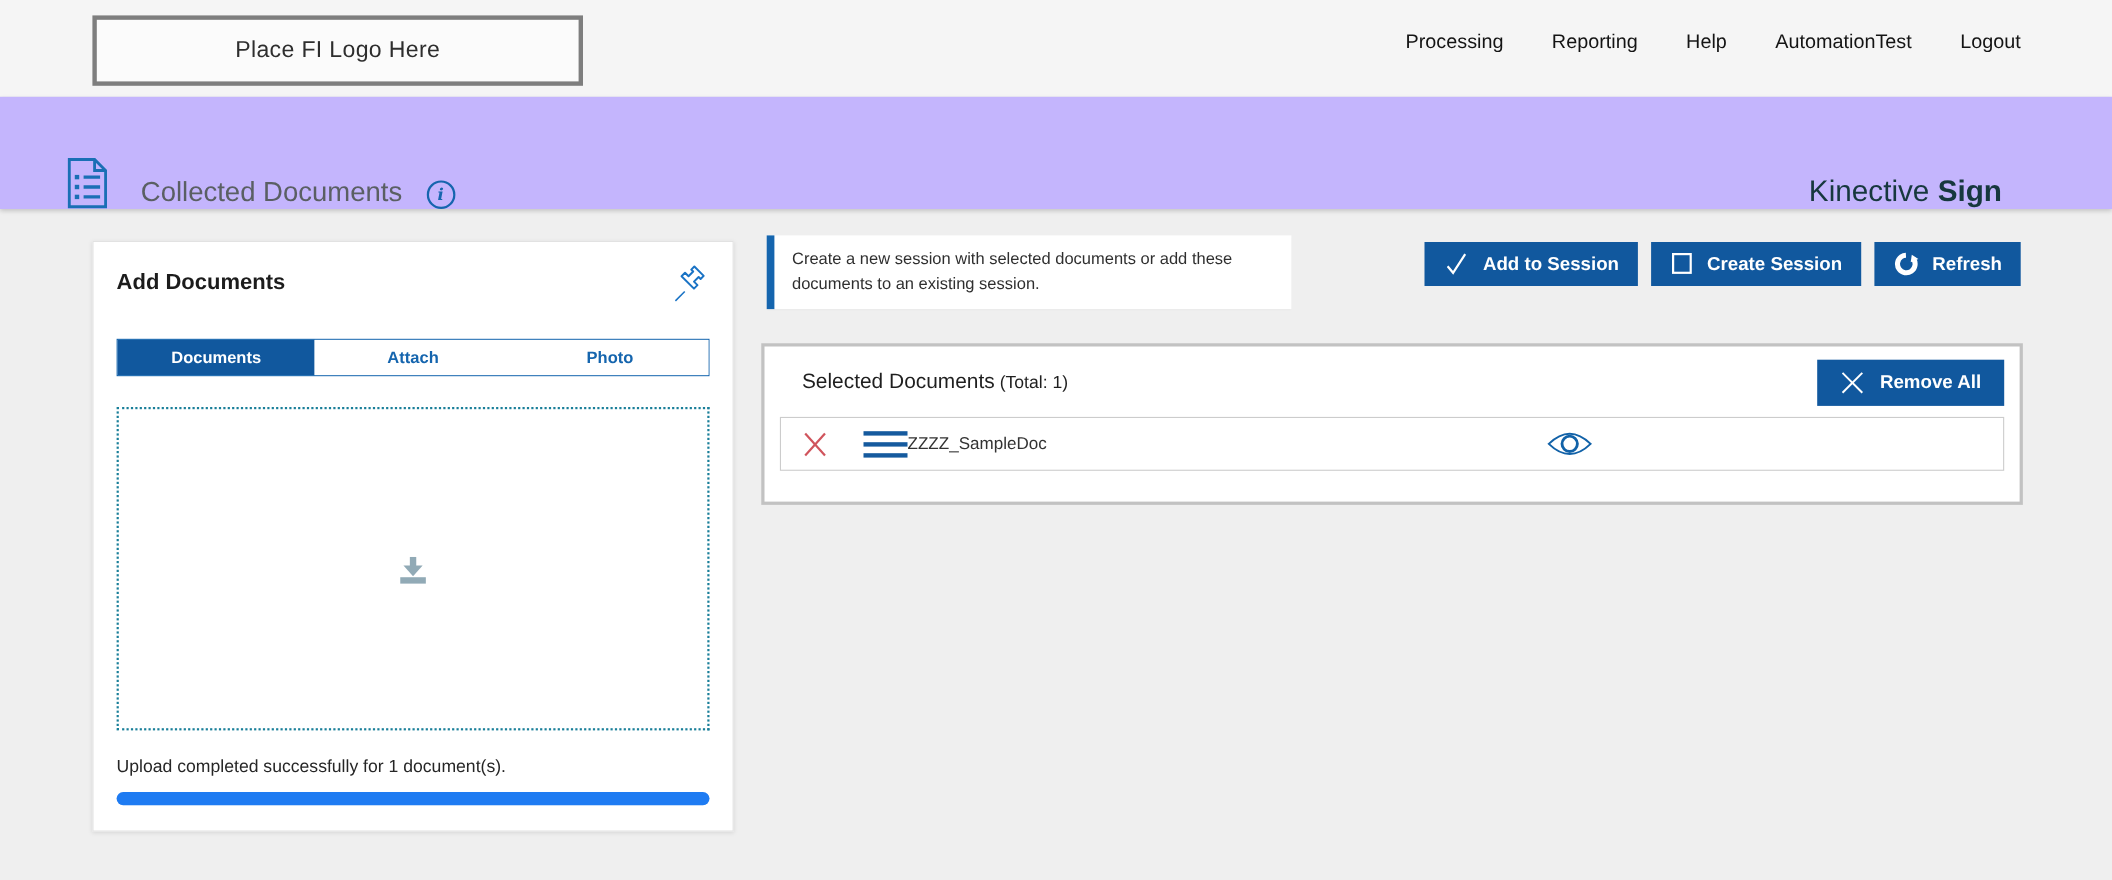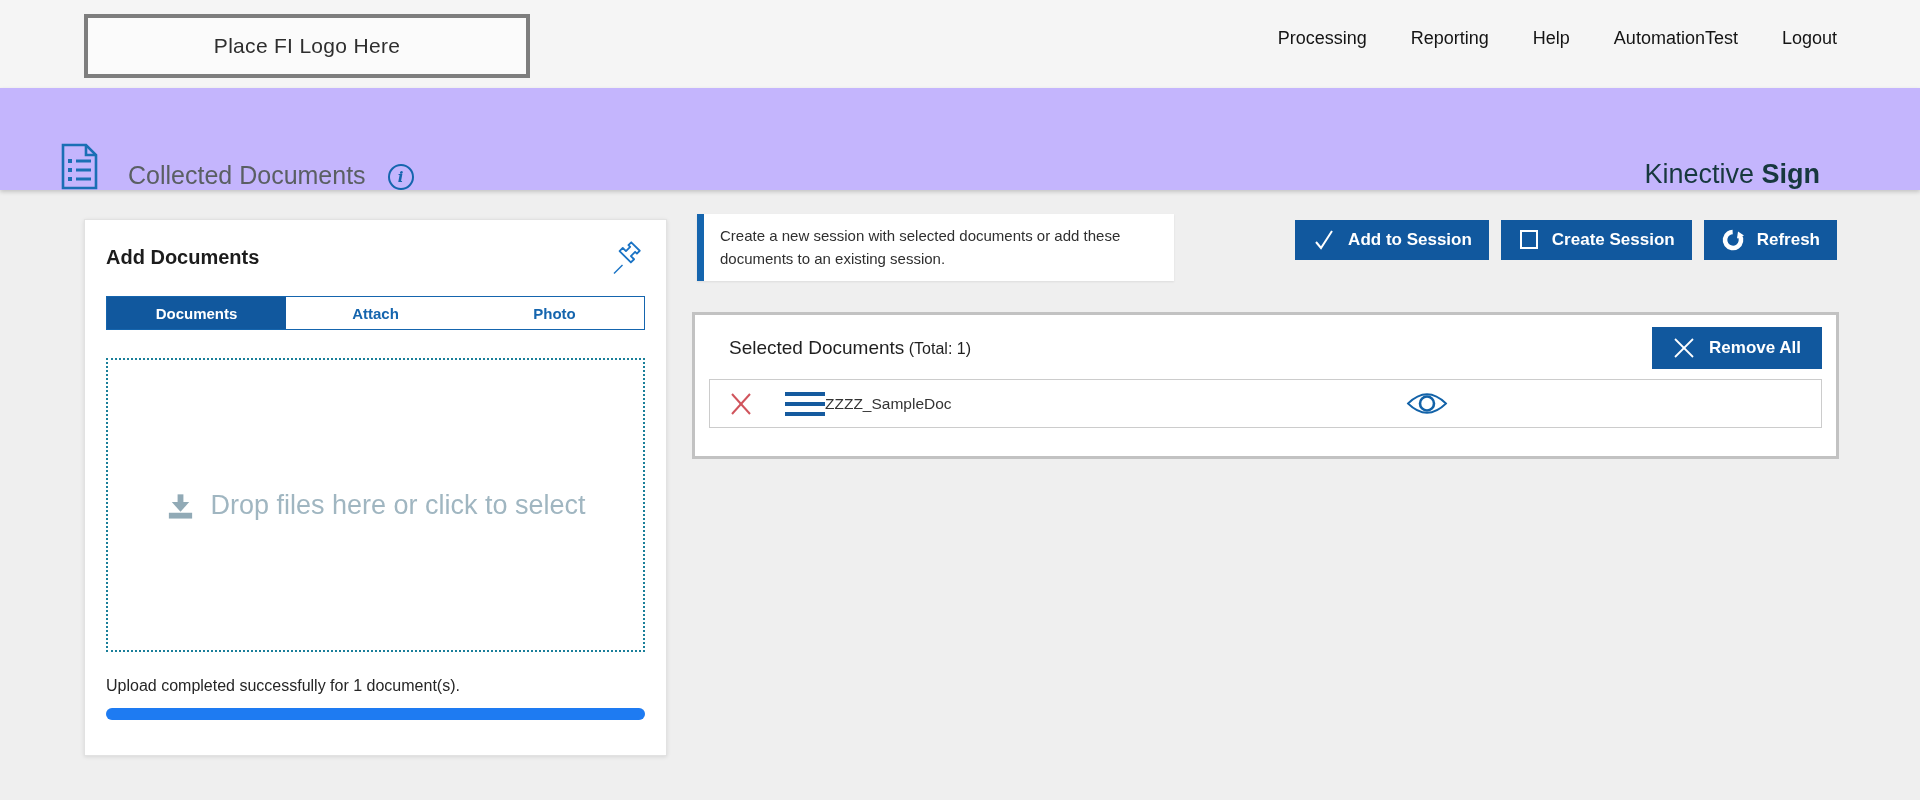--- a/index.html
+++ b/index.html
@@ -30,21 +30,21 @@
 
   
   .content { position:relative; height:684px; background:#efefef; }
 
   
   .card { position:absolute; left:84px; top:29px; width:583px; height:537px;
     background:#fff; border:1px solid #e2e2e2; box-shadow:0 1px 4px rgba(0,0,0,.10);
     padding:20px 21px; }
   .card-head { display:flex; justify-content:space-between; align-items:flex-start; }
   .card-title { font-size:20px; font-weight:bold; color:#1c1c1c; padding-top:6px; }
-  .tabs { margin-top:20px; display:flex; height:34px; border:1px solid #1565ae; }
+  .tabs { margin-top:32px; display:flex; height:34px; border:1px solid #1565ae; }
   .tab { flex:1; display:flex; align-items:center; justify-content:center;
     font-size:15px; font-weight:bold; color:#1565ae; background:#fff; cursor:pointer; }
   .tab.active { background:#11589e; color:#fff; }
   .dropzone { margin-top:28px; height:294px; border:2px dotted #1a7f99;
     display:flex; align-items:center; justify-content:center; gap:14px; cursor:pointer; }
   .dropzone .dz-text { font-size:27px; color:#a0b6c1; white-space:nowrap; }
   .upload-status { margin-top:25px; font-size:16px; color:#262626; }
   .progress-track { margin-top:13px; height:12px; border-radius:7px; background:#e9eef5; }
   .progress-fill { height:12px; border-radius:7px; background:#1e7bf2; }
 
@@ -132,21 +132,20 @@
     </div>
 
     <div class="dropzone">
       <span>
         <svg width="31" height="32" viewBox="0 0 32 32" fill="#91aab6">
           <rect x="13" y="5" width="6" height="10"></rect>
           <path d="M7 13 H25 L16 23 Z"></path>
           <rect x="4" y="24" width="24" height="6"></rect>
         </svg>
       </span>
-      <span class="dz-text">Drop files here or click to select</span>
     </div>
 
     <div class="upload-status">Upload completed successfully for 1 document(s).</div>
     <div class="progress-track">
       <div class="progress-fill" style="width: 100%;"></div>
     </div>
   </div>
 
   <div class="note">Create a new session with selected documents or add these documents to an existing session.</div>
 

